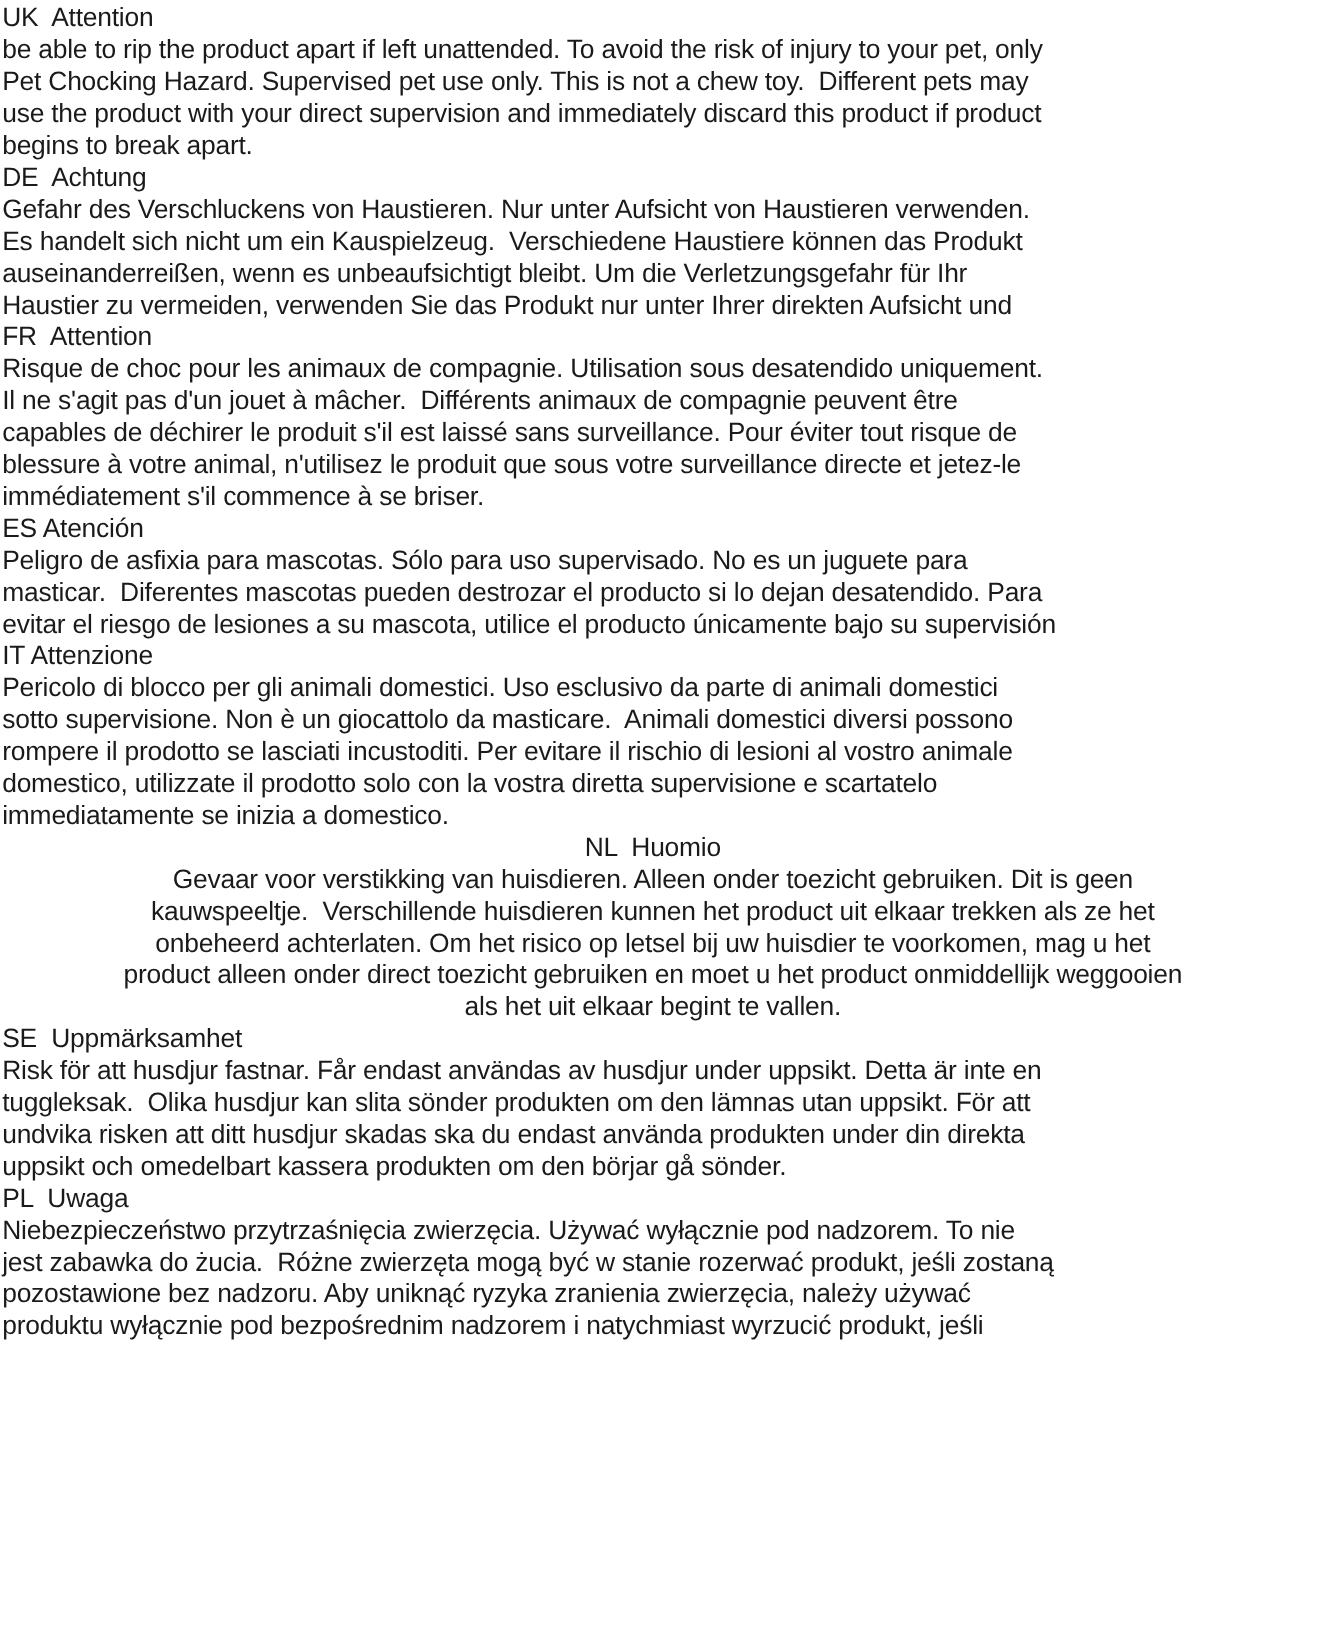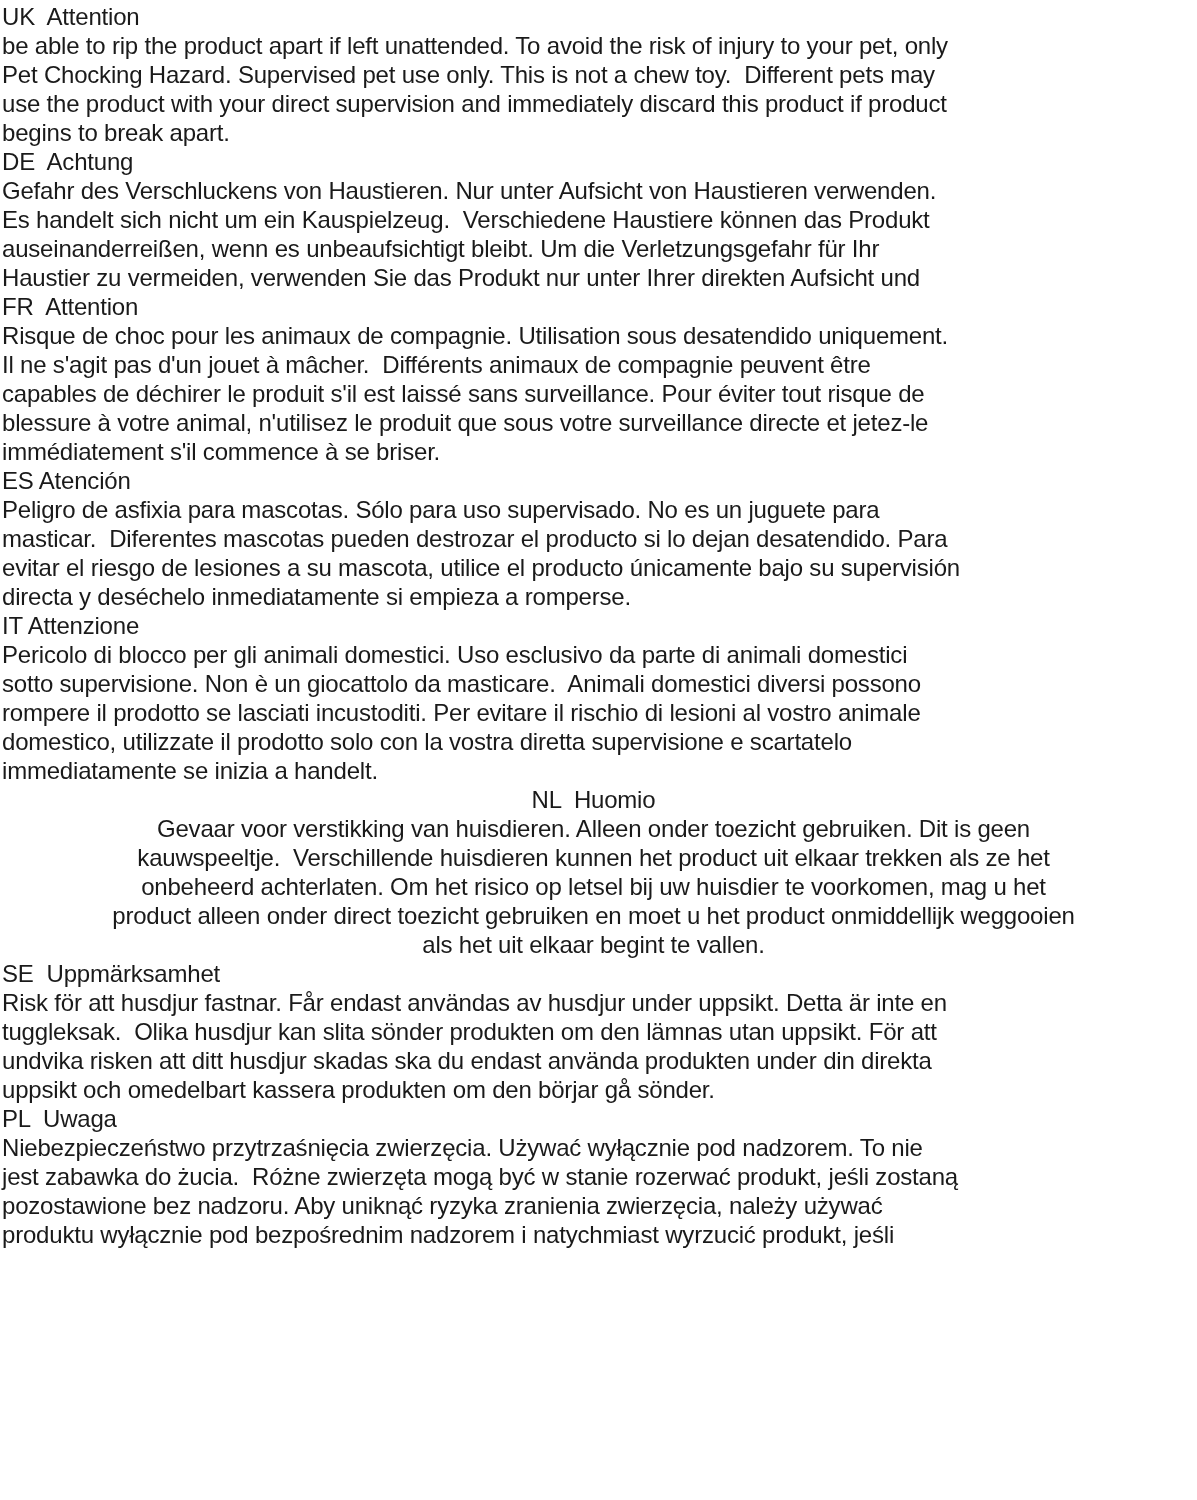--- a/index.html
+++ b/index.html
@@ -72,32 +72,31 @@
         <div class="line">immédiatement s'il commence à se briser.</div>
       </div>
   </section>
 
   <section class="warning-section s-es">
     <div class="hdr">ES Atención</div>
     <div class="body">
         <div class="line">Peligro de asfixia para mascotas. Sólo para uso supervisado. No es un juguete para</div>
         <div class="line">masticar.  Diferentes mascotas pueden destrozar el producto si lo dejan desatendido. Para</div>
         <div class="line">evitar el riesgo de lesiones a su mascota, utilice el producto únicamente bajo su supervisión</div>
-        <div class="line">directa y deséchelo inmediatamente si empieza a romperse.</div>
       </div>
   </section>
 
   <section class="warning-section s-it">
     <div class="hdr">IT Attenzione</div>
     <div class="body">
         <div class="line">Pericolo di blocco per gli animali domestici. Uso esclusivo da parte di animali domestici</div>
         <div class="line">sotto supervisione. Non è un giocattolo da masticare.  Animali domestici diversi possono</div>
         <div class="line">rompere il prodotto se lasciati incustoditi. Per evitare il rischio di lesioni al vostro animale</div>
         <div class="line">domestico, utilizzate il prodotto solo con la vostra diretta supervisione e scartatelo</div>
-        <div class="line">immediatamente se inizia a handelt.</div>
+        <div class="line">immediatamente se inizia a domestico.</div>
       </div>
   </section>
 
   <section class="warning-section s-nl">
     <div class="hdr">NL  Huomio</div>
     <div class="body">
         <div class="line">Gevaar voor verstikking van huisdieren. Alleen onder toezicht gebruiken. Dit is geen</div>
         <div class="line">kauwspeeltje.  Verschillende huisdieren kunnen het product uit elkaar trekken als ze het</div>
         <div class="line">onbeheerd achterlaten. Om het risico op letsel bij uw huisdier te voorkomen, mag u het</div>
         <div class="line">product alleen onder direct toezicht gebruiken en moet u het product onmiddellijk weggooien</div>

